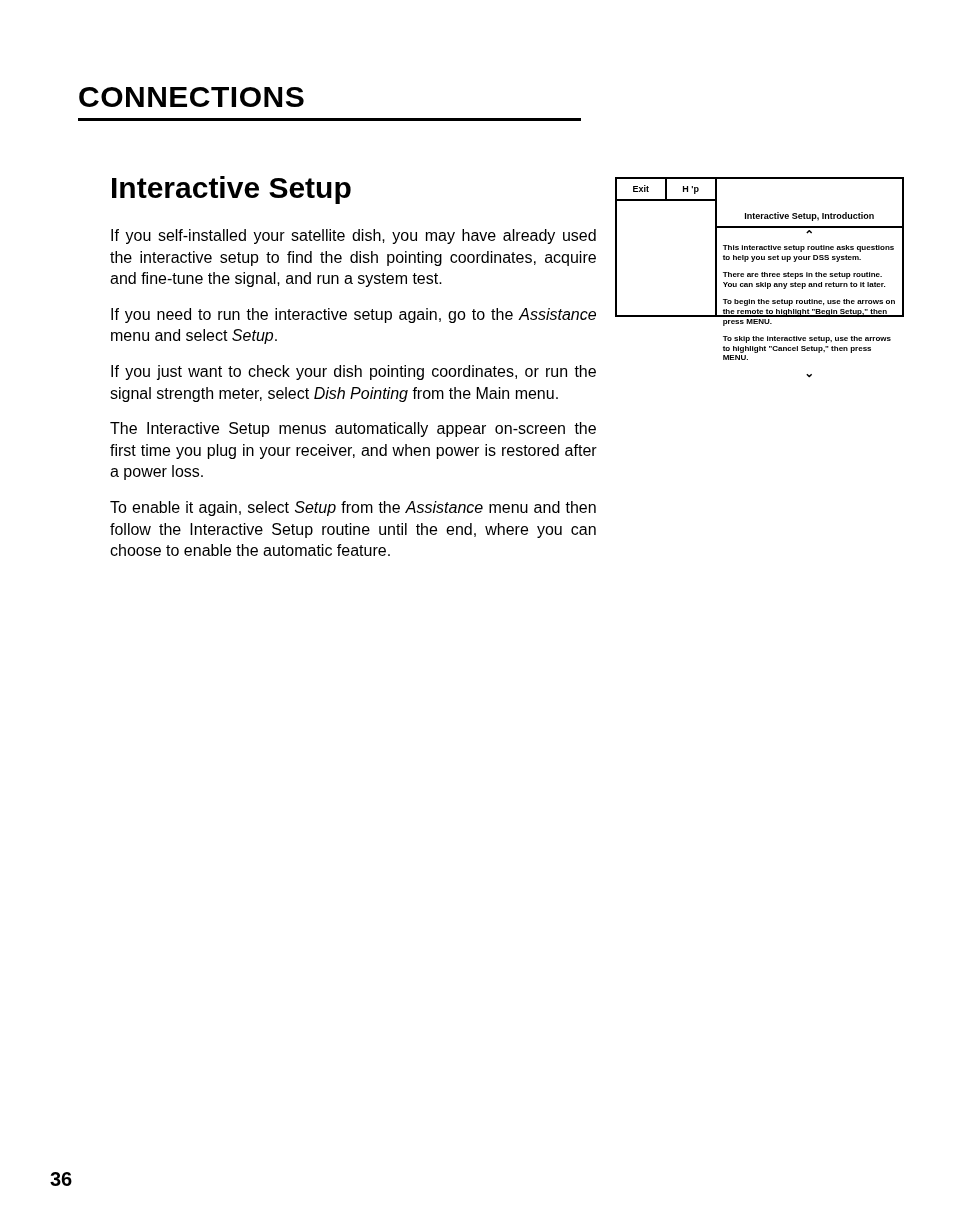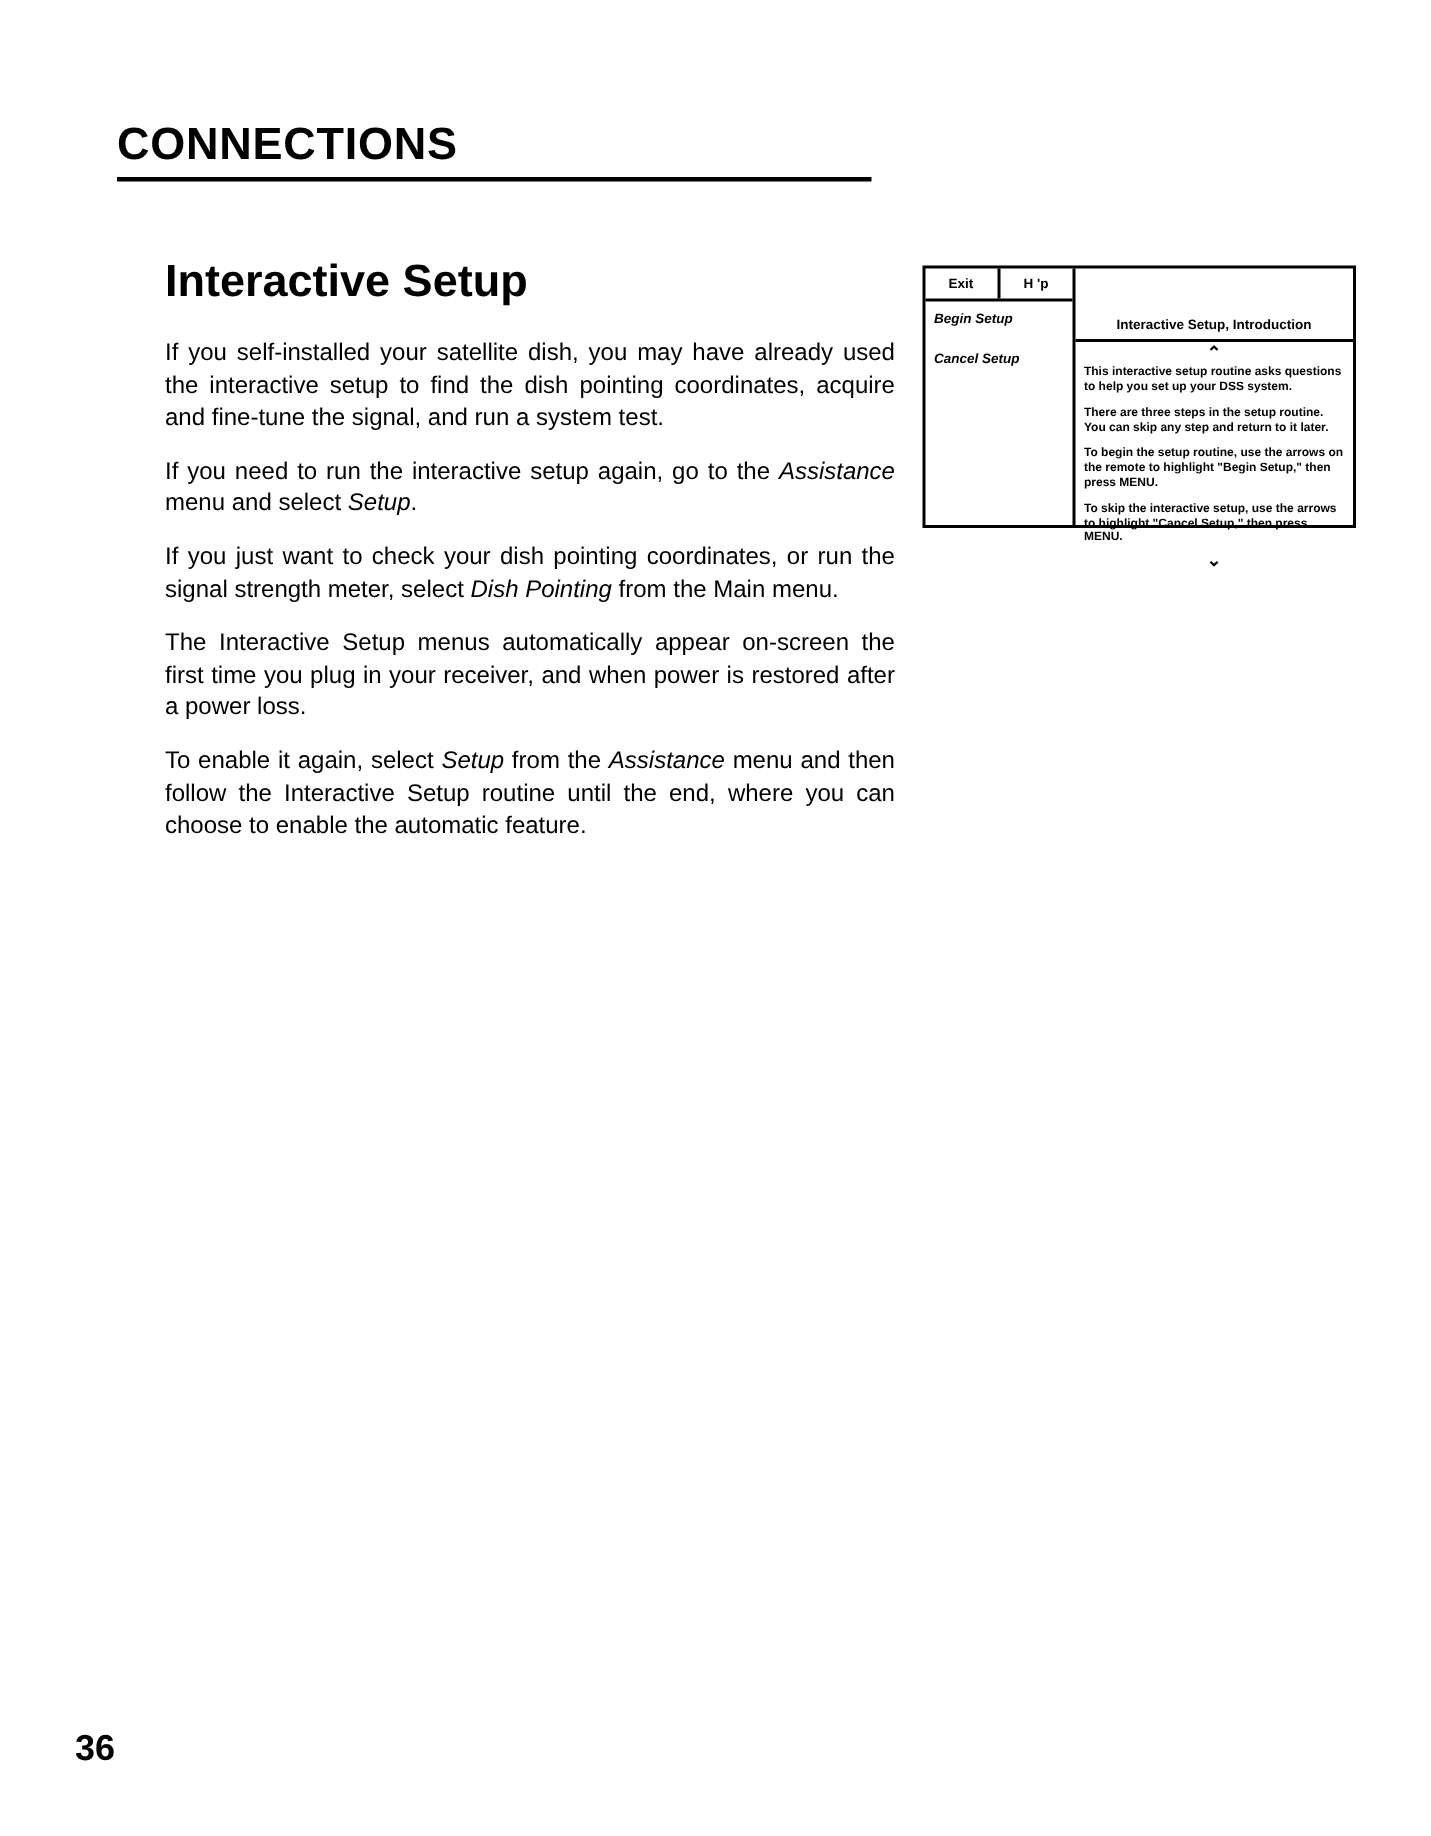--- a/index.html
+++ b/index.html
@@ -54,40 +54,40 @@
   p.body {
     font-size: 16px;
     line-height: 1.35;
     margin: 0 0 14px 0;
     text-align: justify;
   }
   .ital { font-style: italic; }
   .page-num {
     position: absolute;
     left: 50px;
-    bottom: 44px;
-    font-size: 24px;
+    bottom: 33px;
+    font-size: 20px;
     font-weight: 900;
   }
 
   
   .figure {
     width: 306px;
     border: 2px solid #000;
     box-sizing: border-box;
     font-size: 9px;
     font-weight: 700;
     line-height: 1.2;
     margin-top: 6px;
     background: #fff;
   }
   .figure-inner {
     display: flex;
     flex-direction: row;
-    height: 171px;
+    height: 136px;
   }
   .fig-left {
     width: 98px;
     border-right: 2px solid #000;
     display: flex;
     flex-direction: column;
   }
   .fig-left-top {
     display: flex;
     border-bottom: 2px solid #000;
@@ -176,24 +176,20 @@
         <span>To enable it again, select </span><span class="ital">Setup</span><span> from the </span><span class="ital">Assistance</span><span> menu and then follow the Interactive Setup routine until the end, where you can choose to enable the automatic feature.</span>
       </p>
     </div>
 
     <div class="figure">
       <div class="figure-inner">
         <div class="fig-left">
           <div class="fig-left-top">
             <div class="fig-tab">Exit</div>
             <div class="fig-tab">H 'p</div>
-          </div>
-          <div class="fig-left-body">
-            <div>Begin Setup</div>
-            <div>Cancel Setup</div>
           </div>
         </div>
         <div class="fig-right">
           <div class="fig-right-title">Interactive Setup, Introduction</div>
           <div class="fig-right-body">
             <div class="arrow">⌃</div>
             <div class="fig-para">This interactive setup routine asks questions to help you set up your DSS system.</div>
             <div class="fig-para">There are three steps in the setup routine. You can skip any step and return to it later.</div>
             <div class="fig-para">To begin the setup routine, use the arrows on the remote to highlight "Begin Setup," then press MENU.</div>
             <div class="fig-para">To skip the interactive setup, use the arrows to highlight "Cancel Setup," then press MENU.</div>

